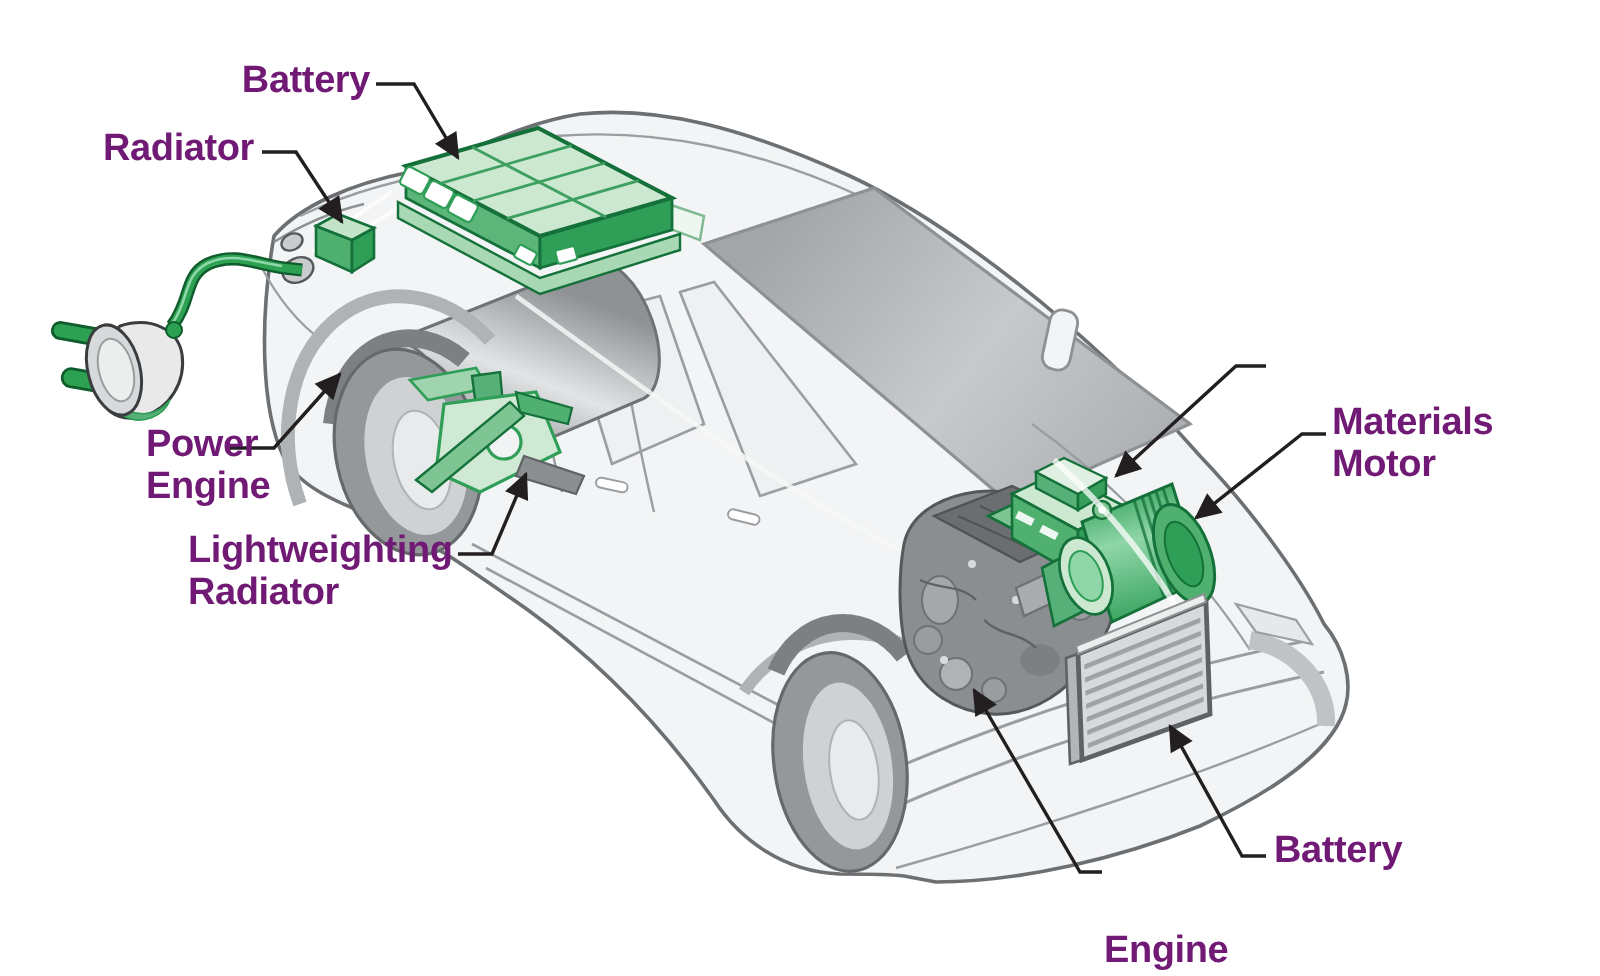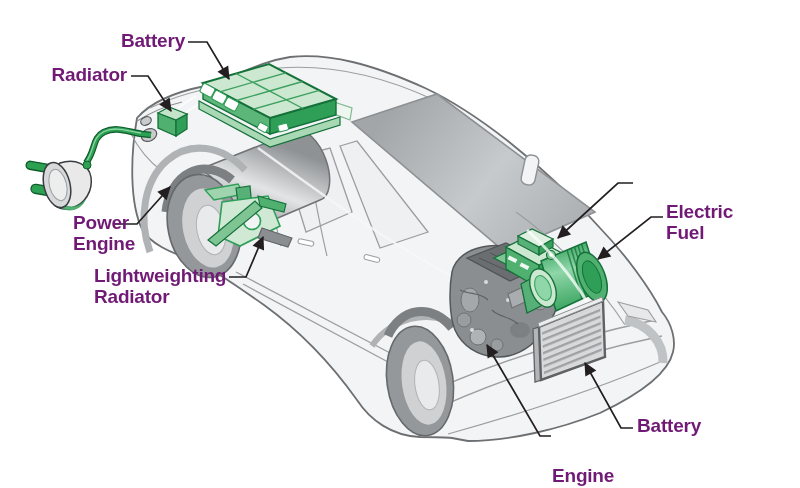--- a/index.html
+++ b/index.html
@@ -241,19 +241,19 @@
 <div class="lbl r" style="left:27px;top:65px;width:100px;">Radiator</div>
 <div class="lbl" style="left:73px;top:213px;">
   <div>Power</div>
   <div>Engine</div>
 </div>
 <div class="lbl" style="left:94px;top:266px;">
   <div>Lightweighting</div>
   <div>Radiator</div>
 </div>
 <div class="lbl" style="left:666px;top:202px;">
-  <div>Electric</div>
-  <div>Fuel</div>
+  <div>Materials</div>
+  <div>Motor</div>
 </div>
 <div class="lbl" style="left:552px;top:424px;margin-top:42px;">Engine</div>
 <div class="lbl" style="left:637px;top:416px;">Battery</div>
 
 </div>
 
 </body></html>

